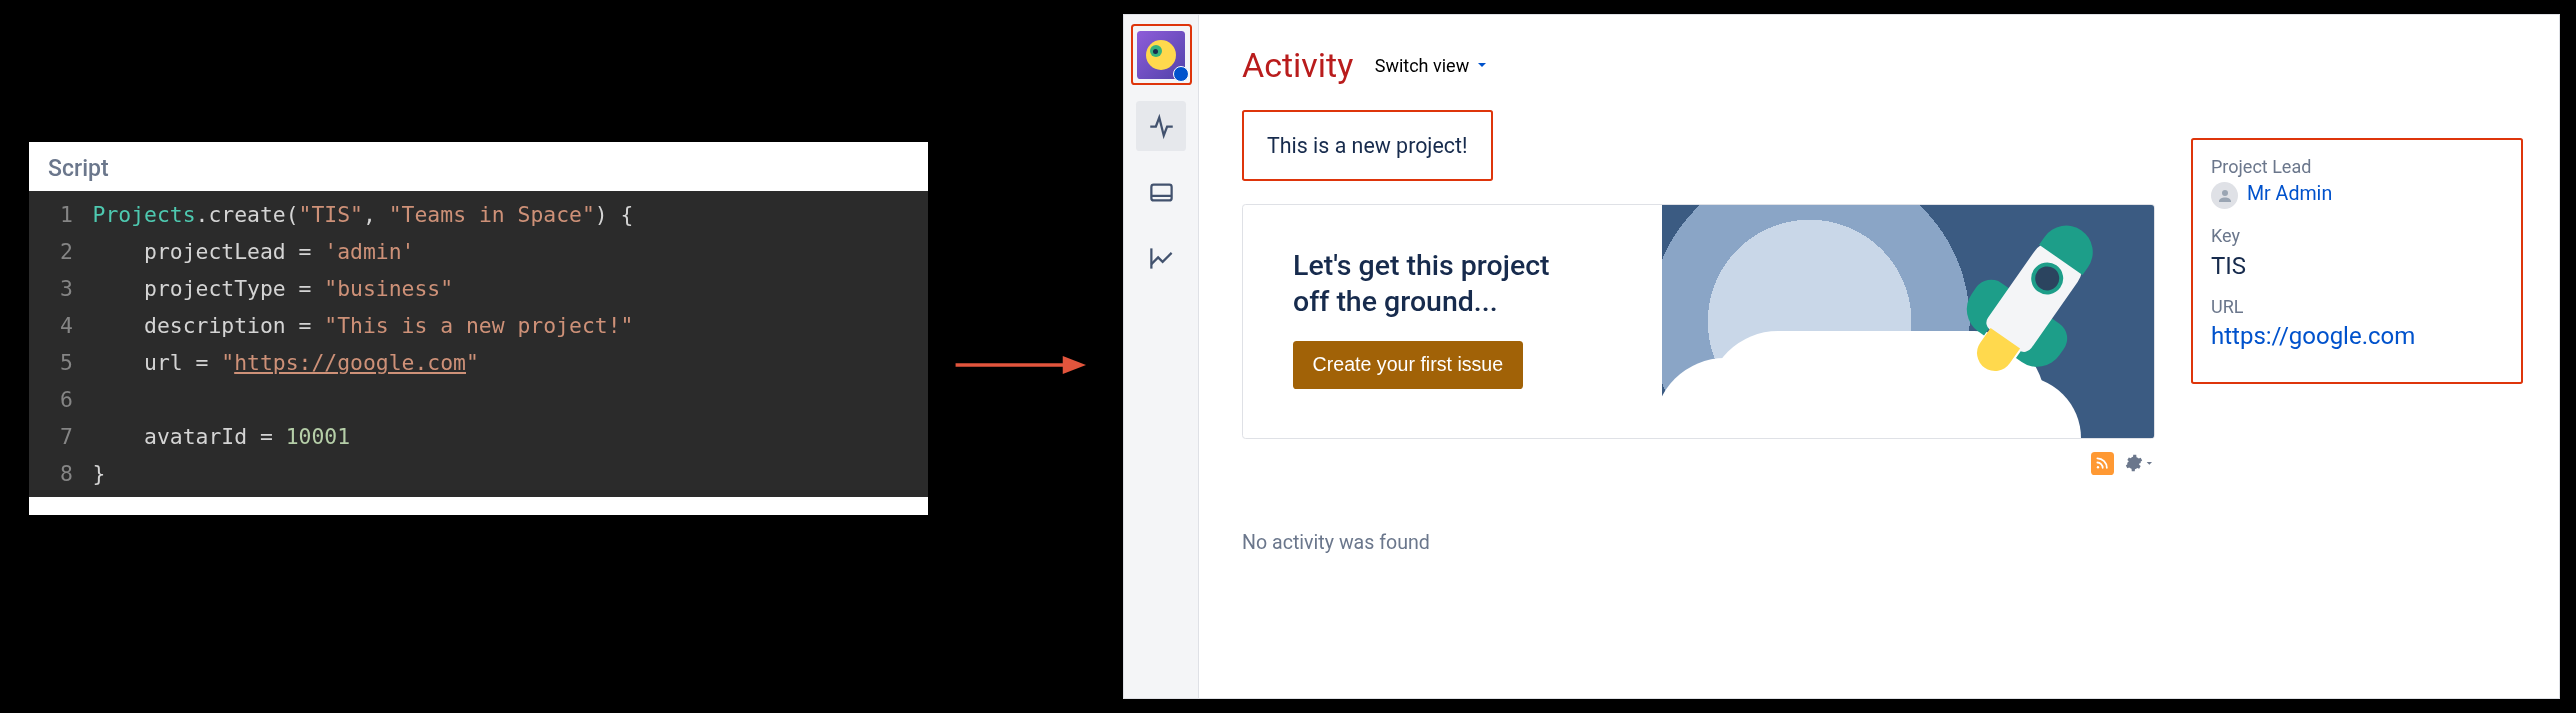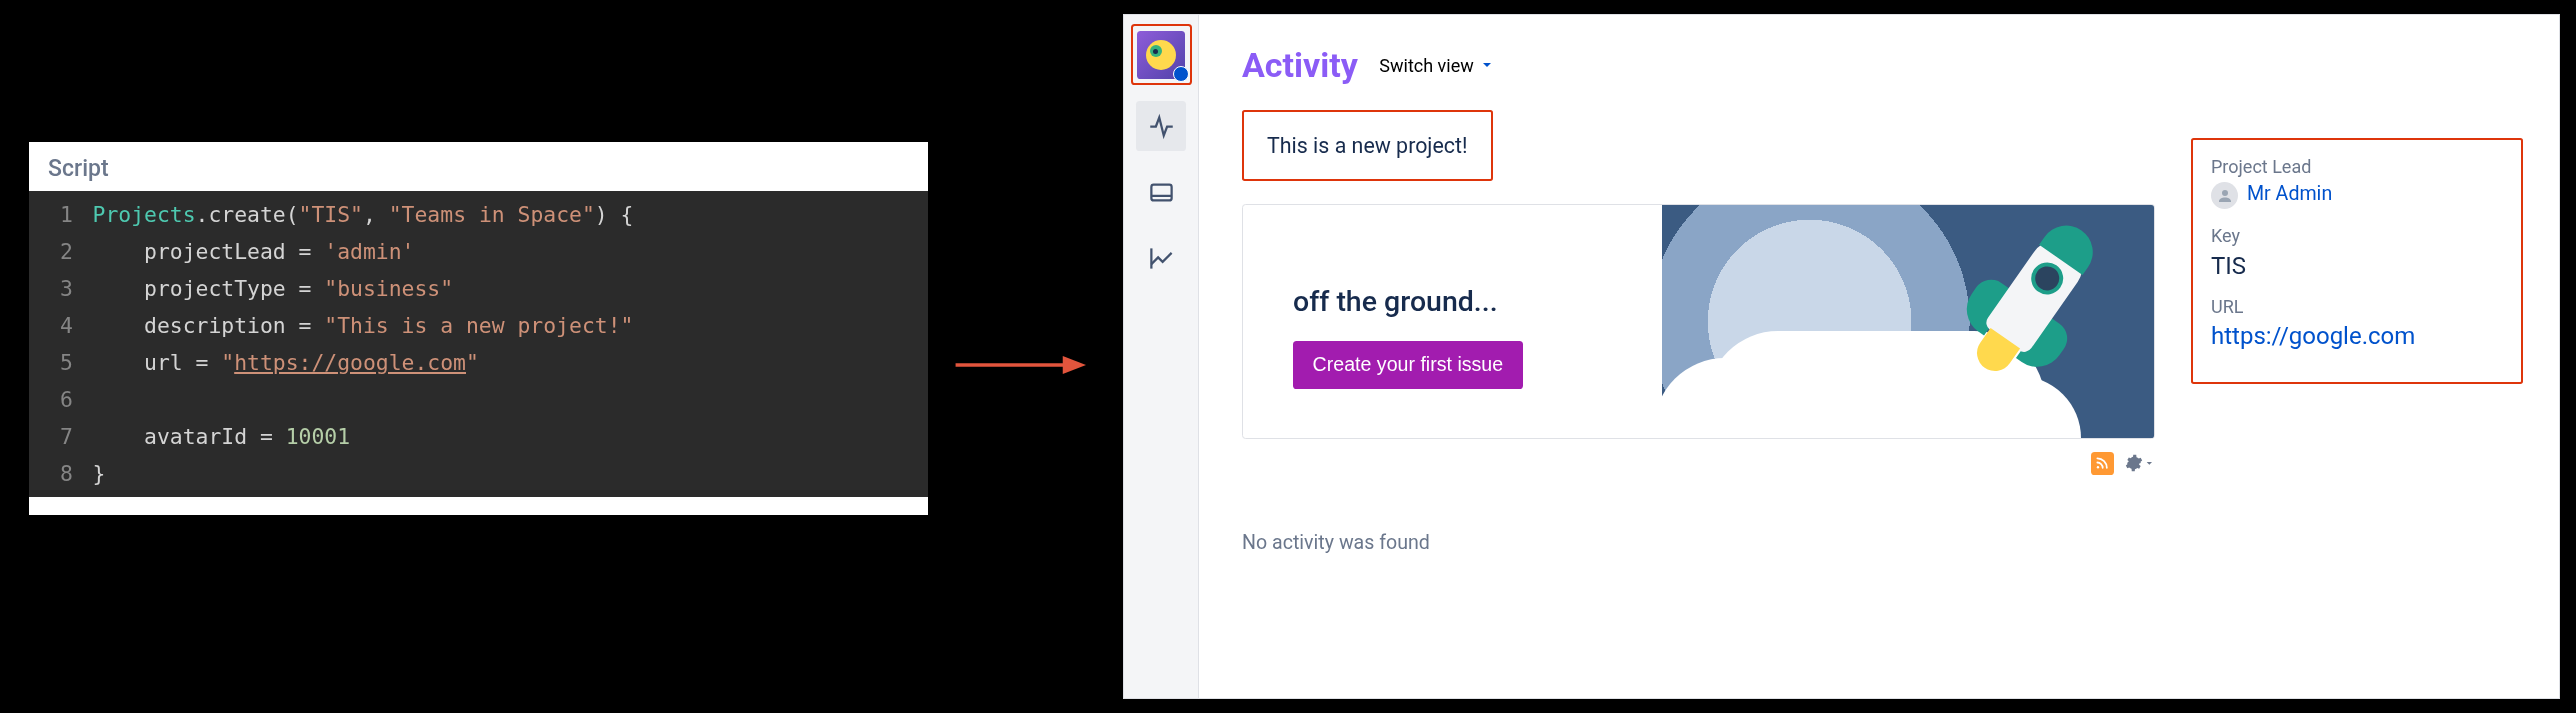--- a/index.html
+++ b/index.html
@@ -129,40 +129,40 @@
   .sidebar-icon svg { width: 27px; height: 27px; stroke: currentColor; fill: none; stroke-width: 2; }
 
   .jira-main {
     flex: 1;
     padding: 30px 36px 18px 43px;
     display: flex;
     gap: 36px;
   }
   .jira-content { flex: 1; min-width: 0; }
   .jira-header { display:flex; align-items:center; gap: 21.4px; margin-bottom: 25px; }
-  .jira-title { font-size: 34px; font-weight: 700; color: #8b5cf6; }
+  .jira-title { font-size: 34px; font-weight: 400; color: #b91c1c; }
   .switch-view { font-size: 18px; color: #000000; display:flex; align-items:center; gap:5.3px; cursor:pointer; }
   .switch-view svg{width:16px;height:16px;fill:#0052cc;}
 
   .highlight-red { border: 2.7px solid #de350b; border-radius: 2.7px; display:inline-block; }
   .description-box { padding: 21px 23px; margin-bottom: 23px; }
   .description-text { font-size: 21.4px; color: #172b4d; }
 
   .hero-card {
     border: 0.9px solid #dfe1e6;
     border-radius: 3.6px;
     height: 235px;
     position: relative;
     overflow: hidden;
     display:flex;
   }
   .hero-left { width: 46%; padding: 43px 0 0 50px; }
   .hero-text { font-size: 28.5px; font-weight:500; color:#172b4d; line-height:1.25; margin-bottom: 21.4px; }
   .hero-btn {
-    background:#a21caf;color:#fff;border:none;
+    background:#a16207;color:#fff;border:none;
     font-size:19.6px;font-weight:500;
     padding:12.5px 19.6px;border-radius:3.6px;cursor:pointer;
   }
   .hero-right {
     flex:1;position:relative;
     background: radial-gradient(circle at 30% 50%, #c9d7e8 0%, #c9d7e8 28%, #8aa5c6 28%, #8aa5c6 44%, #3b5b82 44%, #3b5b82 100%);
   }
   .cloud {
     position:absolute;bottom:-18px;left:45px;width:338px;height:125px;
     background:#fff;border-radius:71px 71px 0 0;
@@ -285,21 +285,21 @@
         </div>
       </div>
 
       <div class="highlight-red description-box">
         <span class="description-text">This is a new project!</span>
       </div>
 
       <div class="hero-card">
         <div class="hero-left">
           <div class="hero-text">
-            <br>
+            <span>Let's get this project</span><br>
             <span>off the ground...</span>
           </div>
           <button class="hero-btn">Create your first issue</button>
         </div>
         <div class="hero-right">
           <div class="cloud"></div>
           <div class="rocket">
             <div class="rocket-fin-l"></div>
             <div class="rocket-fin-r"></div>
             <div class="rocket-body"></div>

